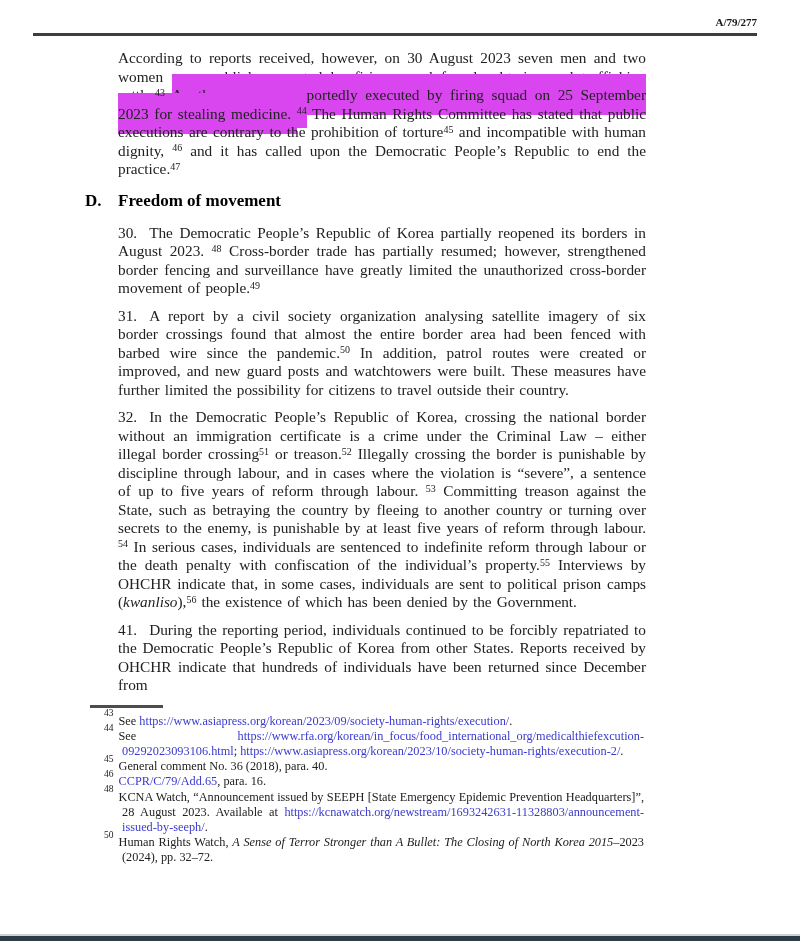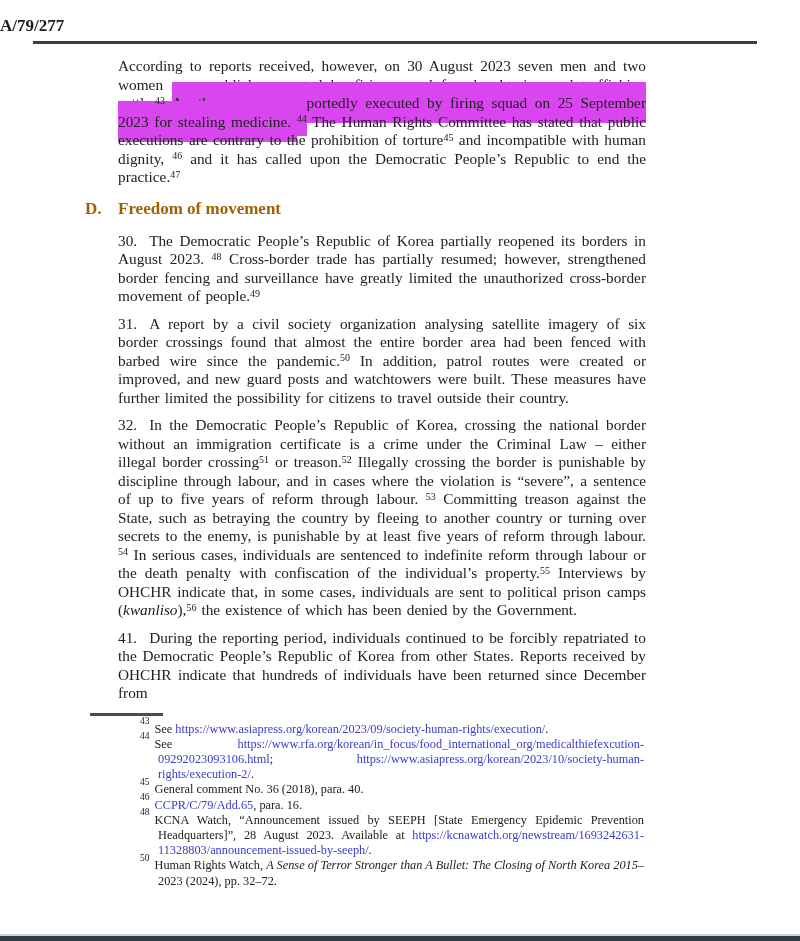--- a/index.html
+++ b/index.html
@@ -1,35 +1,35 @@
 <!DOCTYPE html>
 <html><head>
 <meta charset="utf-8">
 <style>
   html,body{margin:0;padding:0;background:#ffffff;}
   .page{position:relative;width:800px;height:941px;background:#ffffff;overflow:hidden;
         font-family:"Liberation Serif","DejaVu Serif",serif;color:#212121;}
-  .doc-header{padding-top:16px;padding-right:43px;text-align:left;
-              font-weight:bold;font-size:17px;color:#1a1a1a;}
+  .doc-header{padding-top:16px;padding-right:43px;text-align:right;
+              font-weight:bold;font-size:11px;color:#1a1a1a;}
   .header-rule{margin:5px 43px 0 33px;height:3px;background:#3d3d3d;}
   .para{margin:0 0 9px 118px;width:528px;font-size:15.3px;line-height:18.5px;
         text-align:justify;word-spacing:0.08em;}
   .para:first-of-type{margin-top:13px;}
   .pnum{padding-right:12px;}
   sup.fnref{font-size:10px;line-height:0;vertical-align:baseline;
             position:relative;top:-0.45em;}
   .hl{background:#d946ef;padding:12px 0;box-decoration-break:clone;
       -webkit-box-decoration-break:clone;}
   em{font-style:italic;}
-  .heading{margin:12px 0 13px 85px;font-weight:bold;font-size:17px;color:#a16207;}
+  .heading{margin:12px 0 13px 85px;font-weight:bold;font-size:17px;color:#000000;}
   .heading .letter{display:inline-block;width:33px;}
   .fn-sep{margin:10px 0 0 90px;width:73px;height:3px;background:#4d4d4d;}
   .footnotes{margin:6px 0 0 104px;width:540px;font-size:12.3px;line-height:15.2px;}
   .footnote{padding-left:18px;text-indent:-18px;text-align:justify;
-            overflow-wrap:break-word;margin-left:36px;}
+            overflow-wrap:break-word;}
   .footnote sup{font-size:9.5px;line-height:0;position:relative;top:-0.35em;
                 padding-right:5px;}
   a.lnk{color:#3a3ace;text-decoration:none;cursor:pointer;}
   .bottom-bar{position:absolute;left:0;right:0;bottom:0;height:5px;
               background:#2d3c46;border-top:2px solid #cdd3d6;}
 </style>
 </head>
 <body>
 
 <div class="page">

